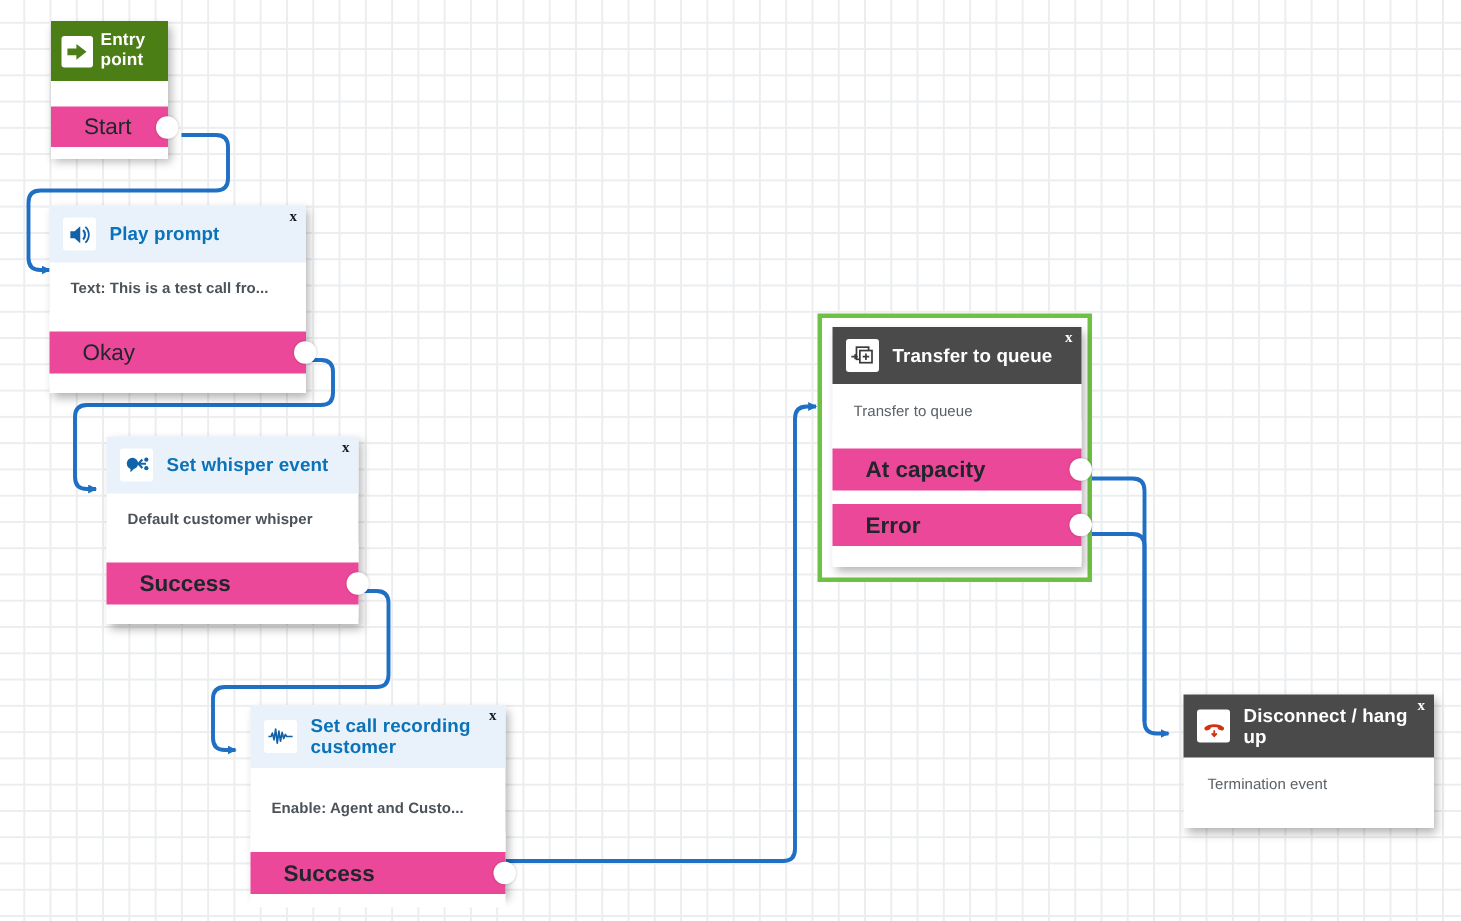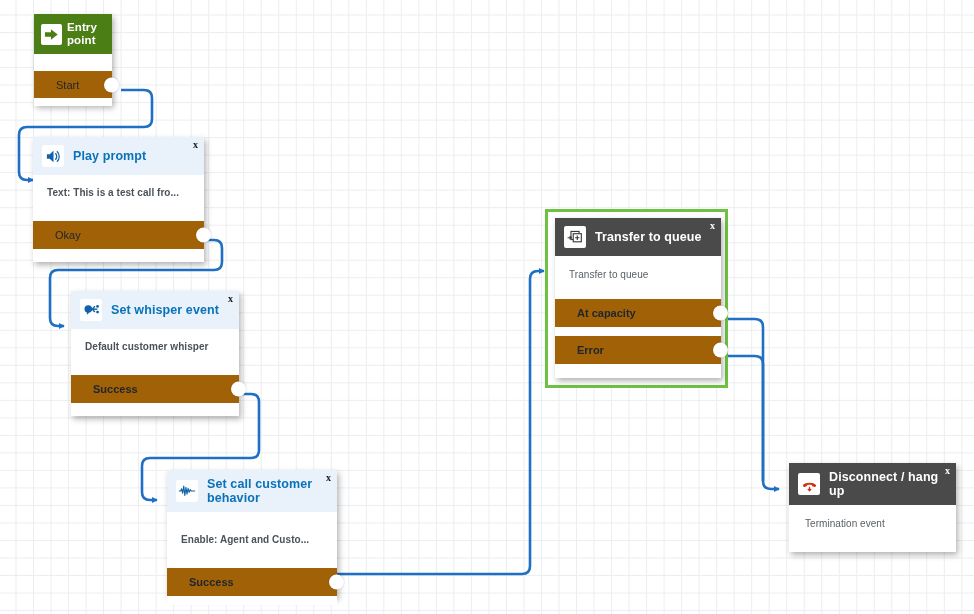--- a/index.html
+++ b/index.html
@@ -100,28 +100,28 @@
     letter-spacing: 0.05px;
   }
   .node-body.plain {
     font-weight: normal;
     color: #5a6065;
   }
   .node-spacer { flex: 1 1 auto; }
 
   .port-row {
     position: relative;
-    background: #a16207;
+    background: #ec4899;
     height: 28px;
     margin: 0 0 0 0;
     display: flex;
     align-items: center;
     padding-left: 22px;
     box-sizing: border-box;
-    font-size: 11px;
+    font-size: 15px;
     color: #21262c;
     font-weight: normal;
   }
   .port-row.bold { font-weight: bold; }
   .port-dot {
     position: absolute;
     right: -7px;
     top: 50%;
     transform: translateY(-50%);
     width: 15px;
@@ -219,21 +219,21 @@
     <div class="row-gap"></div>
   </div>
 
   <div class="node" style="left:167px; top:470px; width:170px; height:127px;">
     <div class="node-header hdr-blue" style="min-height:40px;">
       <span class="hdr-icon">
         <svg width="18" height="16" viewBox="0 0 20 16">
           <path d="M1 8 H3 L4 5.5 L5.2 10.5 L6.4 2.5 L7.6 13 L8.8 4 L10 11.5 L11.2 5 L12.4 9.5 L13.6 6.5 L14.6 8 H19" fill="none" stroke="#1262a9" stroke-width="1.25" stroke-linejoin="round"></path>
         </svg>
       </span>
-      <span class="hdr-title" style="max-width:112px;">Set call customer behavior</span>
+      <span class="hdr-title" style="max-width:112px;">Set call recording customer</span>
       <span class="close-x">x</span>
     </div>
     <div class="node-body" style="padding-top:22px;">Enable: Agent and Custo...</div>
     <div class="node-spacer" style="height:13px; background:#ffffff;"></div>
     <div class="port-row bold">
       <span>Success</span>
       <span class="port-dot"></span>
     </div>
     <div class="row-gap"></div>
   </div>

